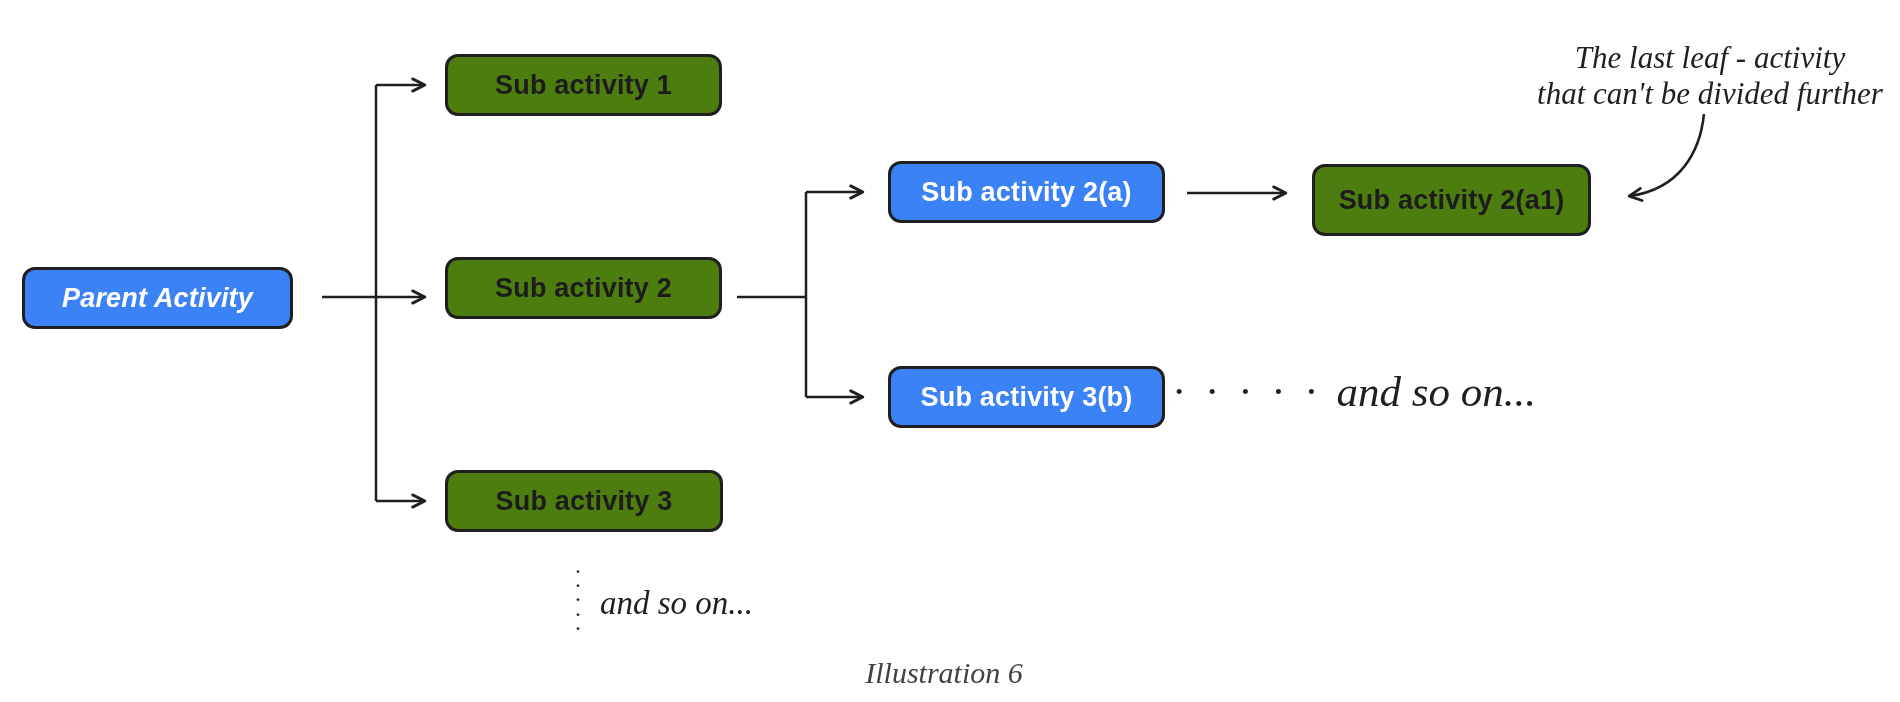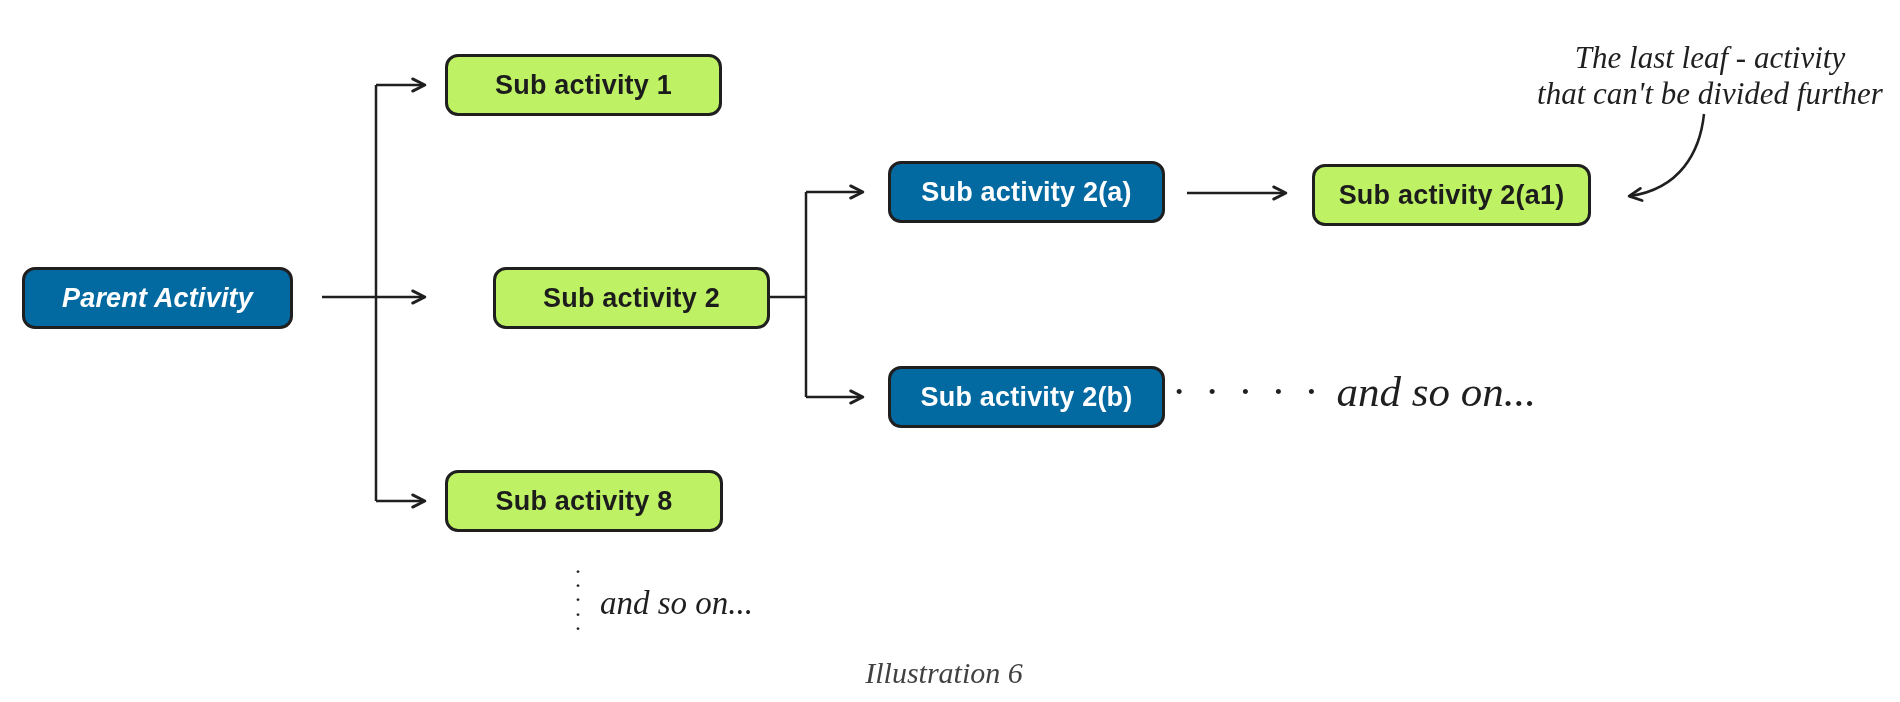--- a/index.html
+++ b/index.html
@@ -11,30 +11,30 @@
     overflow:hidden;
   }
   svg.connectors{position:absolute;left:0;top:0;z-index:1;}
   .node{
     position:absolute;z-index:2;
     box-sizing:border-box;
     display:flex;align-items:center;justify-content:center;
     border:3px solid #1f1f1f;border-radius:13px;
     font-weight:700;font-size:27px;letter-spacing:.2px;
   }
-  .node.blue{background:#0369a1;color:#ffffff;}
-  .node.yellow{background:#bef264;color:#1c1c1c;}
+  .node.blue{background:#3b82f6;color:#ffffff;}
+  .node.yellow{background:#4d7c0f;color:#1c1c1c;}
   
   .n-parent {left:22px;  top:267px; width:271px; height:62px;font-style:italic;}
   .n-sub1   {left:445px; top:54px;  width:277px; height:62px;}
-  .n-sub2   {left:445px; top:267px; width:277px; height:62px;margin-left:48px;}
+  .n-sub2   {left:445px; top:257px; width:277px; height:62px;}
   .n-sub3   {left:445px; top:470px; width:278px; height:62px;}
   .n-sub2a  {left:888px; top:161px; width:277px; height:62px;}
   .n-sub2b  {left:888px; top:366px; width:277px; height:62px;}
-  .n-sub2a1 {left:1312px;top:164px; width:279px; height:62px;}
+  .n-sub2a1 {left:1312px;top:164px; width:279px; height:72px;}
 
   .serif-note{
     position:absolute;z-index:2;
     font-family:"Liberation Serif",serif;
     font-style:italic;color:#1f1f1f;
   }
   .leaf-note{left:1500px;top:40px;width:420px;text-align:center;font-size:31px;line-height:36px;}
   .so-on-row{left:1172px;top:372px;line-height:40px;font-size:43px;white-space:nowrap;}
   .so-on-row .dots{letter-spacing:4px;margin-right:14px;font-style:normal;}
   .v-dots{left:570px;top:564px;width:16px;text-align:center;font-size:24px;line-height:14.2px;white-space:pre-line;font-style:normal;}
@@ -72,29 +72,29 @@
 
   <div class="node yellow n-sub1">
     <span>Sub activity 1</span>
   </div>
 
   <div class="node yellow n-sub2">
     <span>Sub activity 2</span>
   </div>
 
   <div class="node yellow n-sub3">
-    <span>Sub activity 8</span>
+    <span>Sub activity 3</span>
   </div>
 
   <div class="node blue n-sub2a">
     <span>Sub activity 2(a)</span>
   </div>
 
   <div class="node blue n-sub2b">
-    <span>Sub activity 2(b)</span>
+    <span>Sub activity 3(b)</span>
   </div>
 
   <div class="node yellow n-sub2a1">
     <span>Sub activity 2(a1)</span>
   </div>
 
   <div class="serif-note leaf-note">
     <div>The last leaf - activity</div>
     <div>that can't be divided further</div>
   </div>

